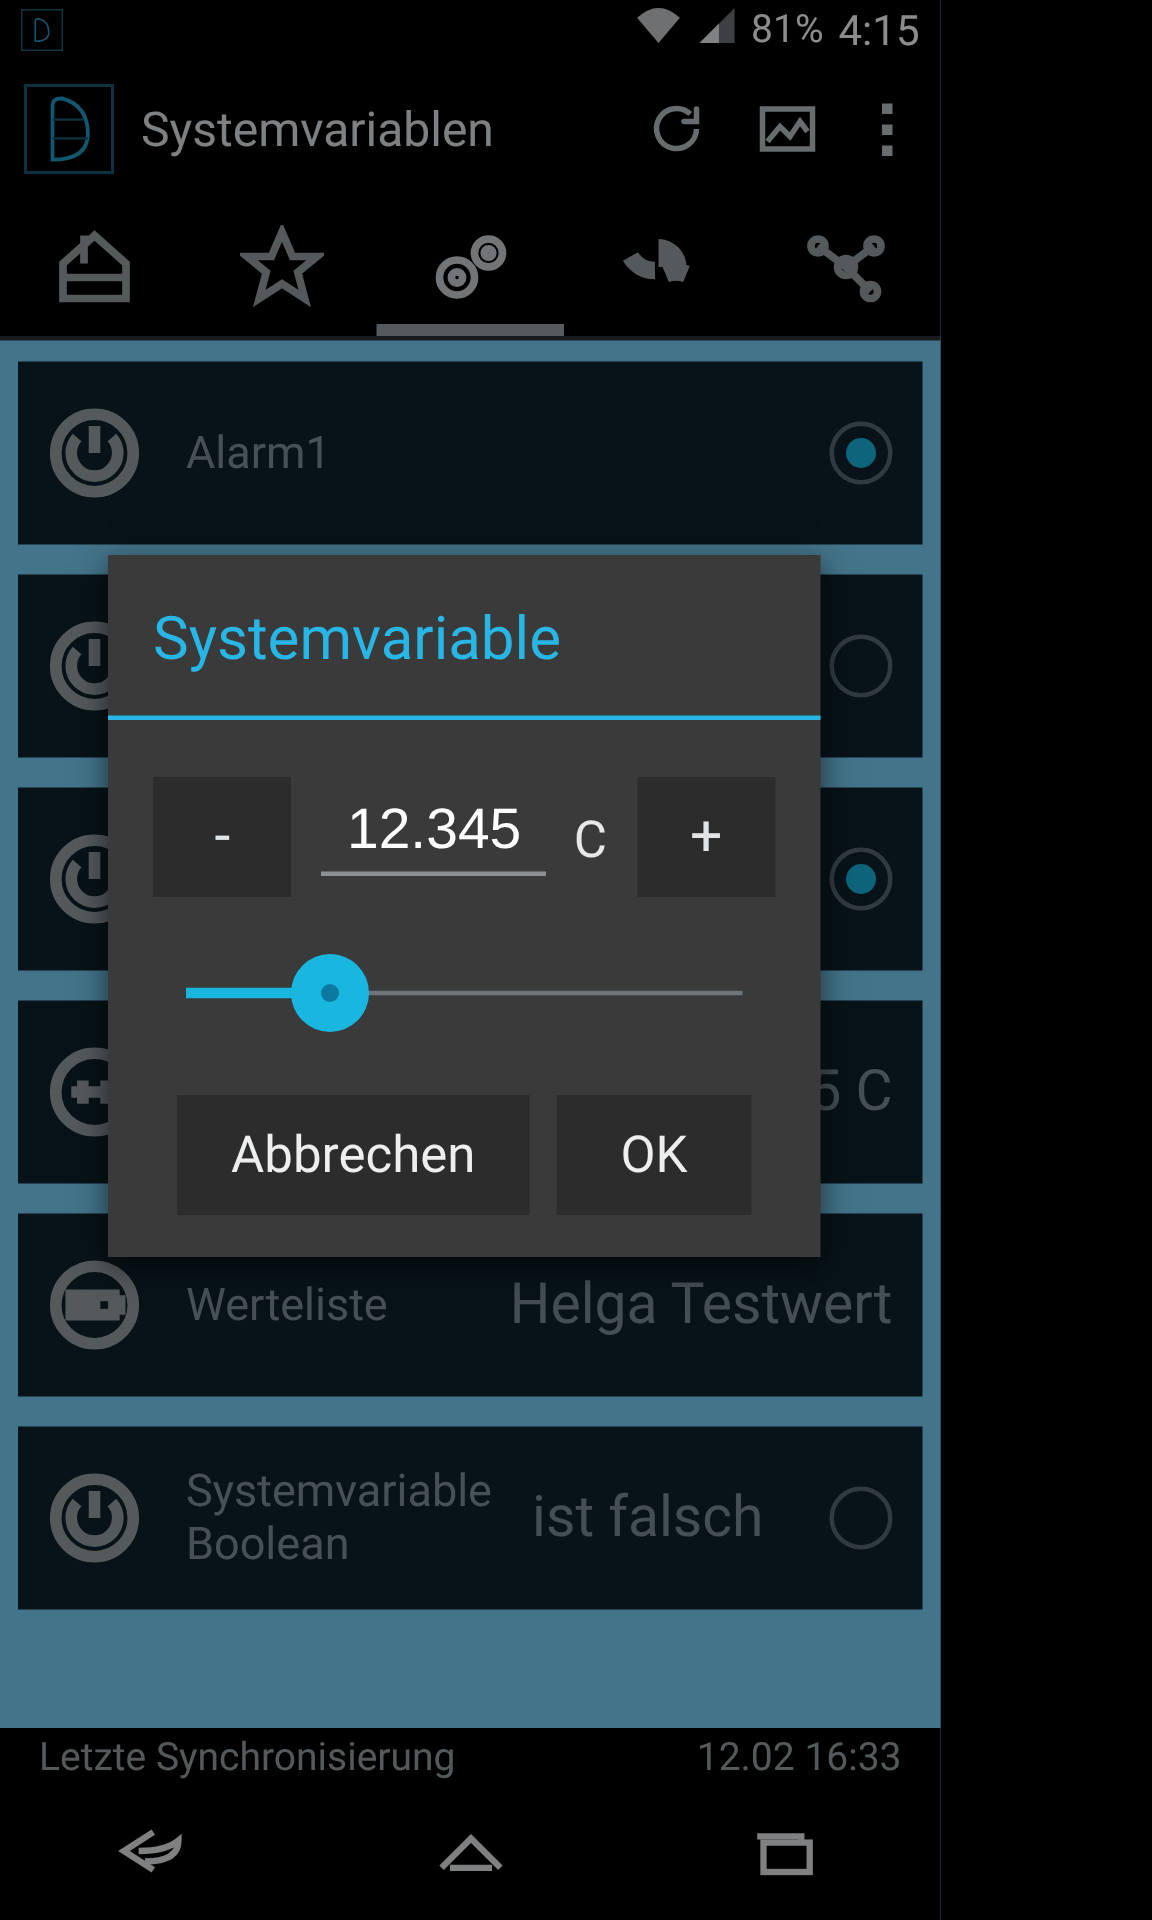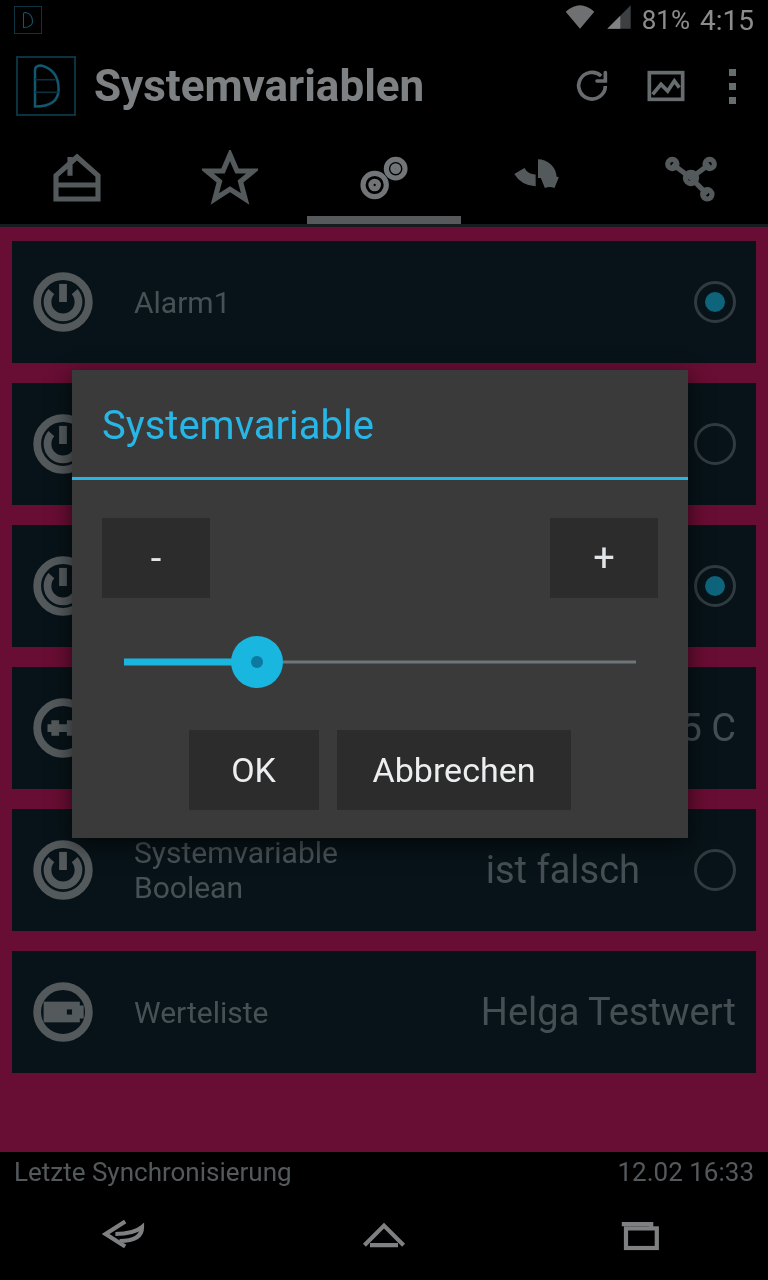--- a/index.html
+++ b/index.html
@@ -1,57 +1,57 @@
 <!DOCTYPE html>
 <html><head>
 <meta charset="utf-8">
 <style>
   * { box-sizing: border-box; margin: 0; padding: 0; }
   html, body { width: 768px; height: 1280px; background: #000; font-family: Roboto, "Helvetica Neue", Arial, sans-serif; color: #cfd8dc; overflow: hidden; }
-  .screen { position: relative; width: 768px; height: 1280px; background: #be185d; }
+  .screen { position: relative; width: 627px; height: 1280px; background: #7dd3fc; }
 
   
   .statusbar { height: 40px; background: #000; display: flex; align-items: center; justify-content: space-between; padding: 0 14px; color: #fff; font-size: 24px; }
   .statusbar-left { display:flex; align-items:center; gap:8px; }
   .sb-app-mini { width:28px; height:28px; border:1px solid #1b5f7a; display:flex; align-items:center; justify-content:center; }
   .sb-app-mini svg { width:18px; height:18px; }
   .statusbar-right { display:flex; align-items:center; gap:10px; }
   .statusbar-right .pct { font-size: 26px; }
   .statusbar-right .clock { font-size: 28px; }
 
   
   .actionbar { height: 92px; background: #000; display:flex; align-items:center; padding: 0 16px; gap:18px; }
   .actionbar .app-icon-box { width:60px; height:60px; border:2px solid #165a74; display:flex; align-items:center; justify-content:center; }
   .actionbar .app-icon-box svg { width:40px; height:44px; }
-  .actionbar .title { flex:1; color:#e5ebee; font-size:44px; font-weight:700; }
+  .actionbar .title { flex:1; color:#e5ebee; font-size:32px; font-weight:400; }
   .ab-icon { width:56px; height:56px; display:flex; align-items:center; justify-content:center; }
   .ab-icon svg { width:40px; height:40px; fill:none; stroke:#bcc5c9; stroke-width:2.2; }
   .overflow-dots { display:flex; flex-direction:column; gap:7px; align-items:center; justify-content:center; width:40px; }
   .overflow-dots span { width:7px; height:7px; background:#bcc5c9; }
 
   
   .tabs { height: 92px; background:#000; display:flex; position:relative; }
   .tab { flex:1; display:flex; align-items:center; justify-content:center; }
   .tab svg { width:56px; height:56px; fill:none; stroke:#9aa3a8; stroke-width:2.2; }
   .tab.active svg { stroke:#cfd6da; }
   .tab-indicator-bar { height:3px; background:#2b3236; width:100%; }
   .tab-indicator { position:absolute; bottom:0; height:8px; background:#9ea5a9; width:20%; left:40%; }
 
   
   .content { position:absolute; top:227px; bottom:118px; left:0; right:0; padding:14px 12px 0 12px; display:flex; flex-direction:column; gap:20px; }
-  .row { background:#0e232d; min-height:122px; display:flex; align-items:center; padding:0 20px 0 16px; gap:36px; }
+  .row { background:#0e232d; min-height:122px; display:flex; align-items:center; padding:0 20px 0 16px; gap:26px; }
   .row .lead-icon { width:70px; height:70px; display:flex; align-items:center; justify-content:center; }
   .row .lead-icon svg { width:62px; height:62px; stroke:#9aa3a8; fill:none; stroke-width:3; }
   .row .label { flex:1; color:#82929a; font-size:30px; }
   .row .val { color:#7e8e96; font-size:38px; }
   .radio { width:42px; height:42px; border-radius:50%; border:3px solid #5a6c74; display:flex; align-items:center; justify-content:center; margin-left:18px; }
   .radio.on::after { content:""; width:20px; height:20px; border-radius:50%; background:#19b6e0; }
 
   
-  .sync { position:absolute; bottom:88px; left:0; right:0; height:40px; background:#000; display:flex; align-items:center; justify-content:space-between; padding:0 14px; color:#9aa2a6; font-size:26px; }
+  .sync { position:absolute; bottom:88px; left:0; right:0; height:40px; background:#000; display:flex; align-items:center; justify-content:space-between; padding:0 26px; color:#9aa2a6; font-size:26px; }
 
   
   .navbar { position:absolute; bottom:0; left:0; right:0; height:88px; background:#000; display:flex; align-items:center; justify-content:space-around; }
   .navbtn svg { width:56px; height:40px; fill:none; stroke:#e8eaec; stroke-width:3; }
 
   
   .dimmer { position:absolute; inset:0; background:rgba(0,0,0,0.45); }
 
   
   .dialog { position:absolute; left:72px; right:80px; top:370px; background:#3a3a3a; box-shadow:0 6px 20px rgba(0,0,0,0.6); }
@@ -210,39 +210,39 @@
             <path d="M6 12 H18 M9 9 V15 M15 9 V15"></path>
           </svg>
         </div>
     <div class="label"></div>
     <div class="val">5 C</div>
   </div>
   <div class="row">
     <div class="lead-icon">
           <svg viewBox="0 0 24 24">
             <circle cx="12" cy="12" r="10"></circle>
+            <rect x="6" y="9.5" width="11" height="5"></rect>
+            <path d="M17 11 H18.5 V13 H17"></path>
+            <path d="M8 10 V14 M10 10 V14 M12 10 V14"></path>
+          </svg>
+        </div>
+    <div class="label">Werteliste</div>
+    <div class="val">Helga Testwert</div>
+  </div>
+  <div class="row">
+    <div class="lead-icon">
+          <svg viewBox="0 0 24 24">
+            <circle cx="12" cy="12" r="10"></circle>
             <path d="M12 5 V12"></path>
             <path d="M7.5 8 A6 6 0 1 0 16.5 8"></path>
           </svg>
         </div>
     <div class="label">Systemvariable Boolean</div>
     <div class="val">ist falsch</div>
     <div class="radio"></div>
-  </div>
-  <div class="row">
-    <div class="lead-icon">
-          <svg viewBox="0 0 24 24">
-            <circle cx="12" cy="12" r="10"></circle>
-            <rect x="6" y="9.5" width="11" height="5"></rect>
-            <path d="M17 11 H18.5 V13 H17"></path>
-            <path d="M8 10 V14 M10 10 V14 M12 10 V14"></path>
-          </svg>
-        </div>
-    <div class="label">Werteliste</div>
-    <div class="val">Helga Testwert</div>
   </div>
 </div>
 
 <div class="sync">
   <span>Letzte Synchronisierung</span>
   <span>12.02 16:33</span>
 </div>
 
 <div class="navbar">
   <div class="navbtn"><svg viewBox="0 0 40 24">
@@ -256,28 +256,32 @@
           <path d="M7 5 H28 V8"></path>
         </svg></div>
 </div>
 
 <div class="dimmer"></div>
 <div class="dialog">
   <div class="dlg-title">Systemvariable</div>
   <div class="dlg-sep"></div>
   <div class="stepper">
     <div class="step-btn">-</div>
+    <div class="value-wrap">
+      <input class="value-input" value="12.345" style="">
+      <span class="unit">C</span>
+    </div>
     <div class="step-btn">+</div>
   </div>
   <div class="slider-wrap">
     <div class="slider">
       <div class="track"></div>
       <div class="track-fill"></div>
       <div class="thumb"></div>
     </div>
   </div>
   <div class="dlg-buttons">
+    <div class="dlg-btn">Abbrechen</div>
     <div class="dlg-btn">OK</div>
-    <div class="dlg-btn">Abbrechen</div>
   </div>
 </div>
 
 </div>
 
 </body></html>

